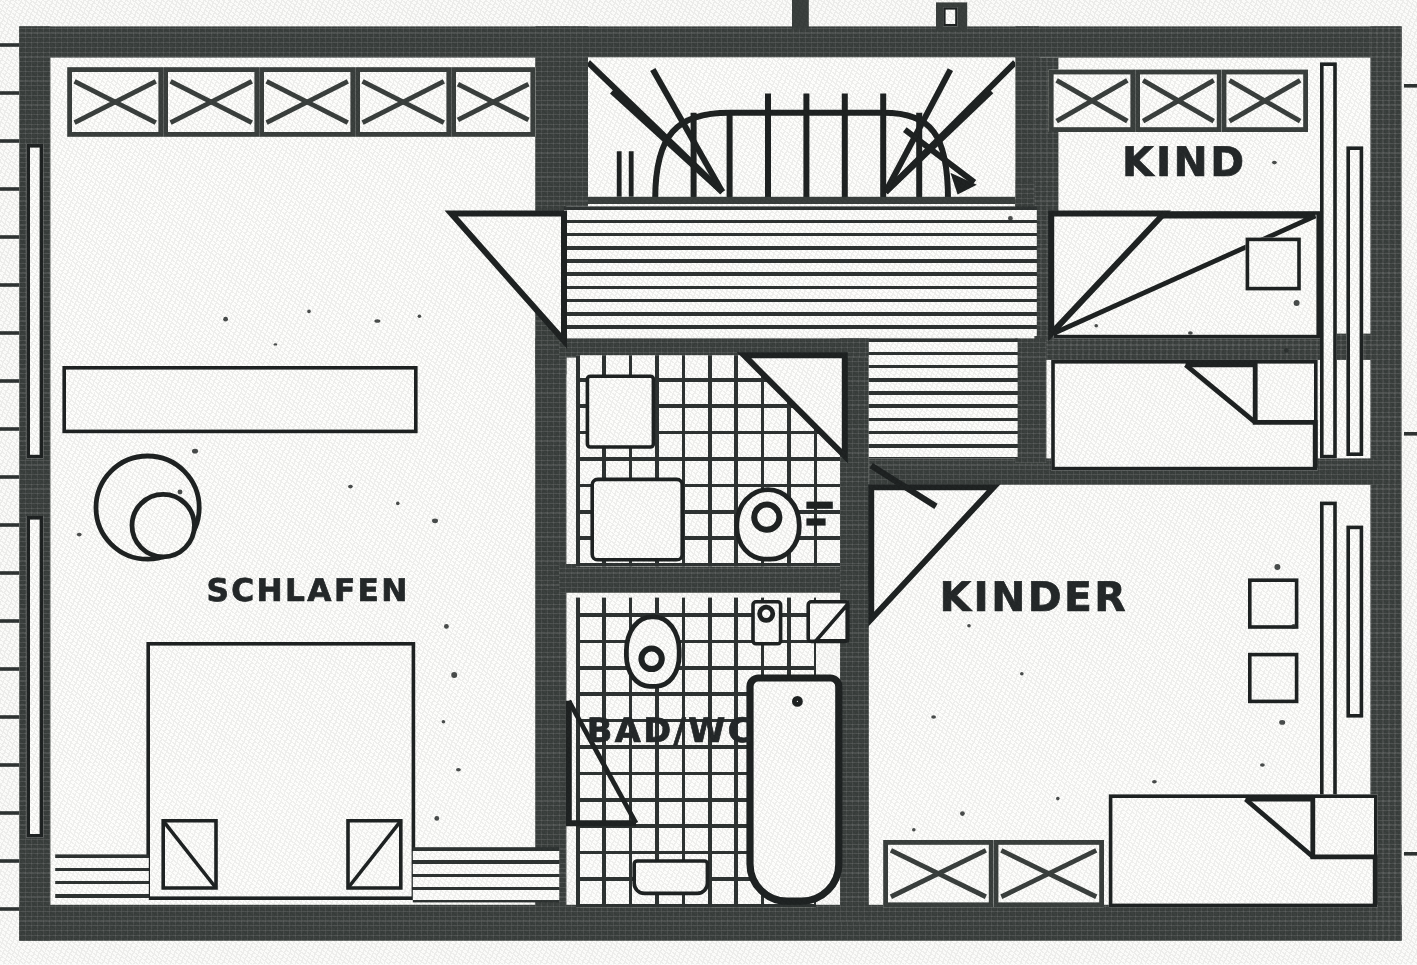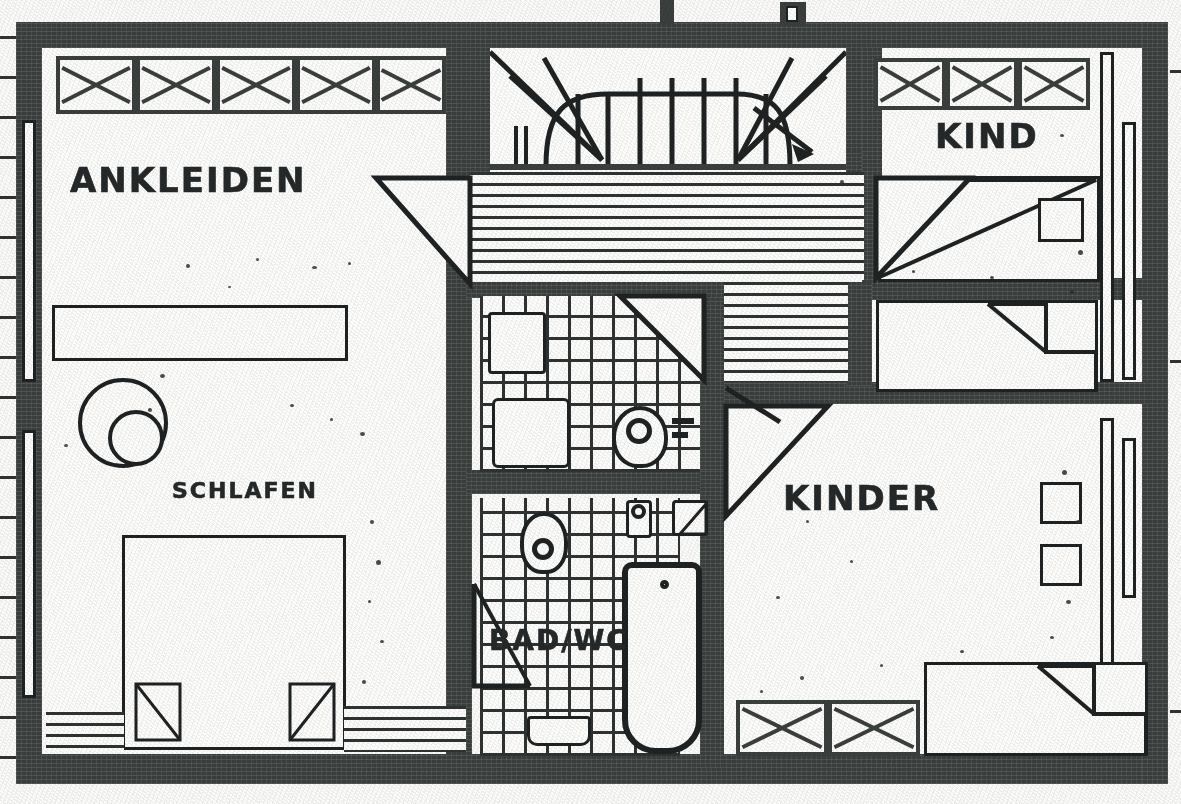--- a/index.html
+++ b/index.html
@@ -271,23 +271,22 @@
     <i style="left:0;top:646px;width:16px;height:3px;"></i>
     <i style="left:0;top:686px;width:16px;height:3px;"></i>
     <i style="left:0;top:726px;width:16px;height:3px;"></i>
   </div>
   <div class="ticks" style="left:1170px;top:30px;width:11px;height:760px;">
     <i style="left:0;top:40px;width:11px;height:3px;"></i>
     <i style="left:0;top:330px;width:11px;height:3px;"></i>
     <i style="left:0;top:680px;width:11px;height:3px;"></i>
   </div>
 
-  <div class="label" style="left:70px;top:160px;font-size:34px;">ANKLEIDEN</div>
-  <div class="label" style="left:172px;top:478px;font-size:22px;">SCHLAFEN</div>
-  <div class="label" style="left:489px;top:624px;font-size:28px;">BAD/WC</div>
+  <div class="label" style="left:172px;top:478px;font-size:26px;">SCHLAFEN</div>
+  <div class="label" style="left:489px;top:592px;font-size:28px;">BAD/WC</div>
   <div class="label" style="left:935px;top:116px;font-size:34px;">KIND</div>
   <div class="label" style="left:783px;top:478px;font-size:34px;">KINDER</div>
 
   <div class="speckle" style="left:0;top:0;width:1181px;height:804px;">
     <i style="left:186px;top:264px;width:4px;height:4px;"></i>
     <i style="left:256px;top:258px;width:3px;height:3px;"></i>
     <i style="left:312px;top:266px;width:5px;height:3px;"></i>
     <i style="left:348px;top:262px;width:3px;height:3px;"></i>
     <i style="left:228px;top:286px;width:3px;height:2px;"></i>
     <i style="left:290px;top:404px;width:4px;height:3px;"></i>

